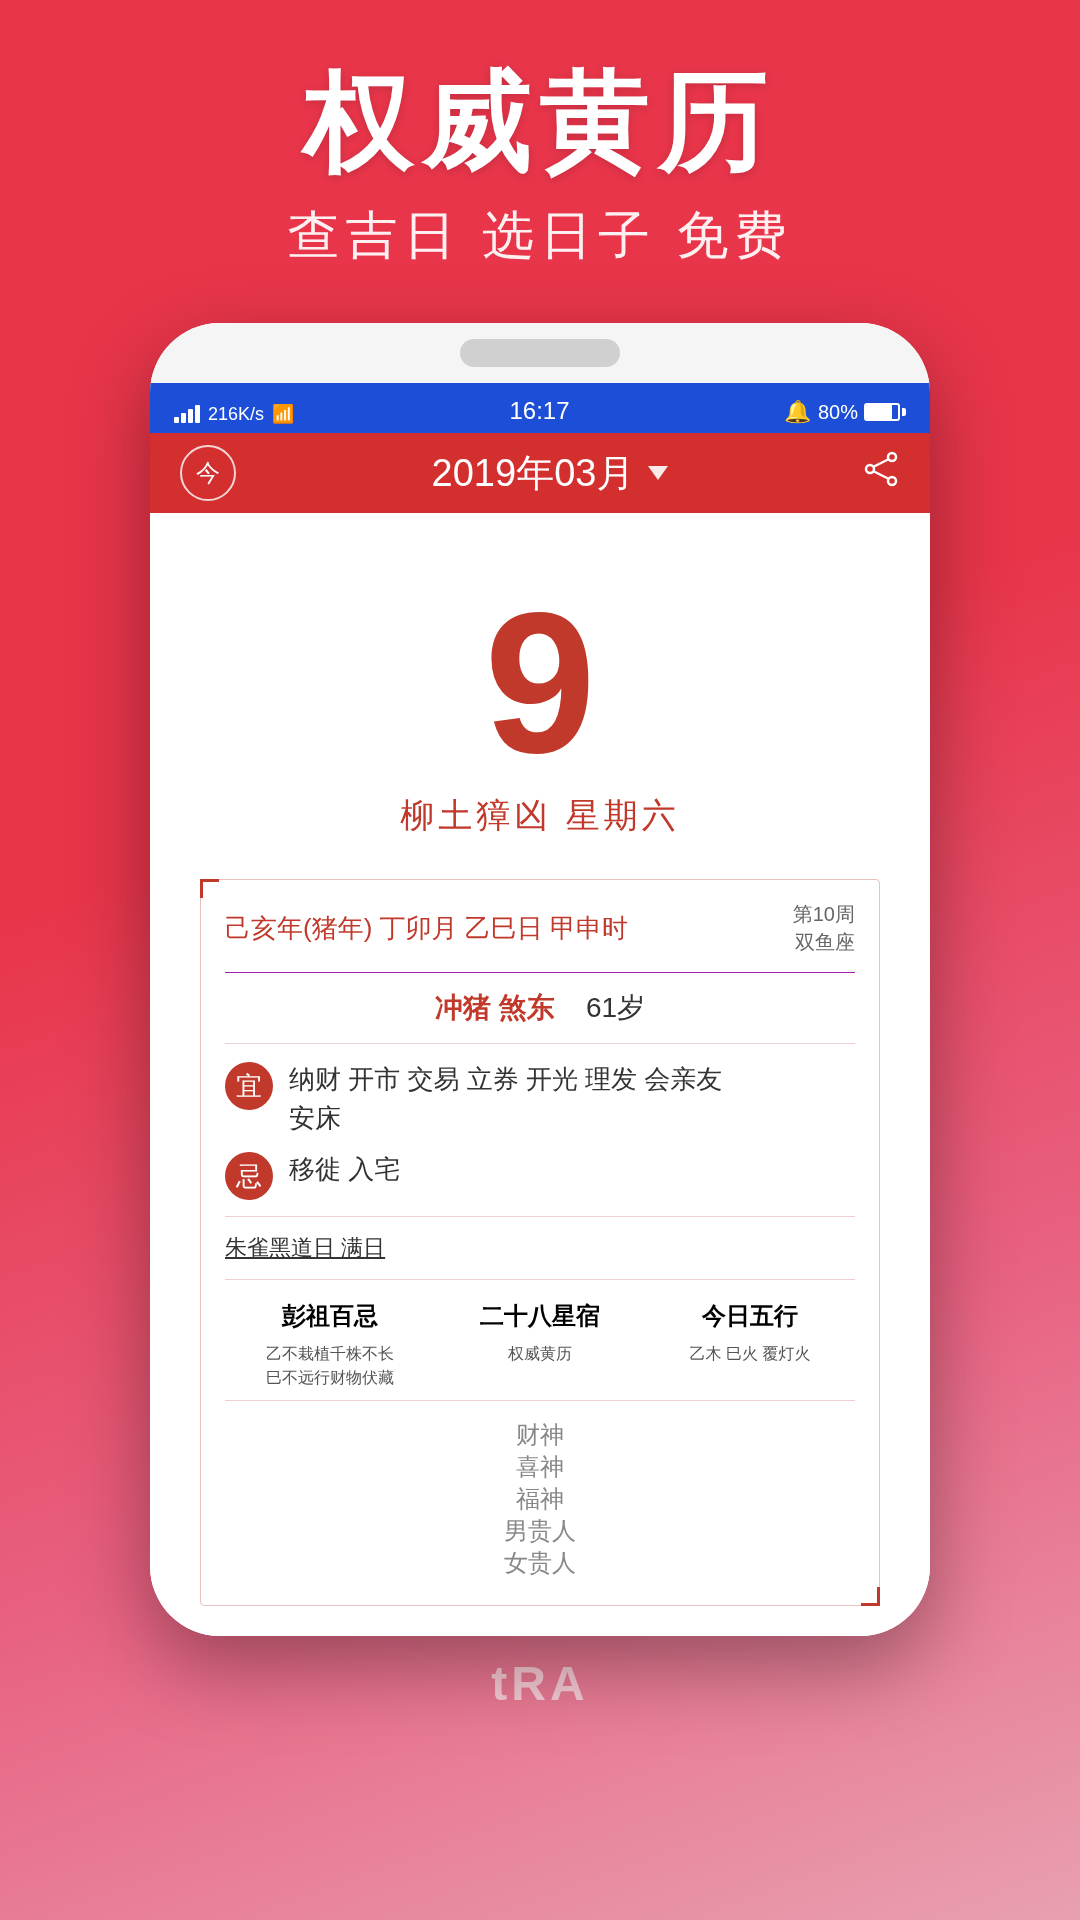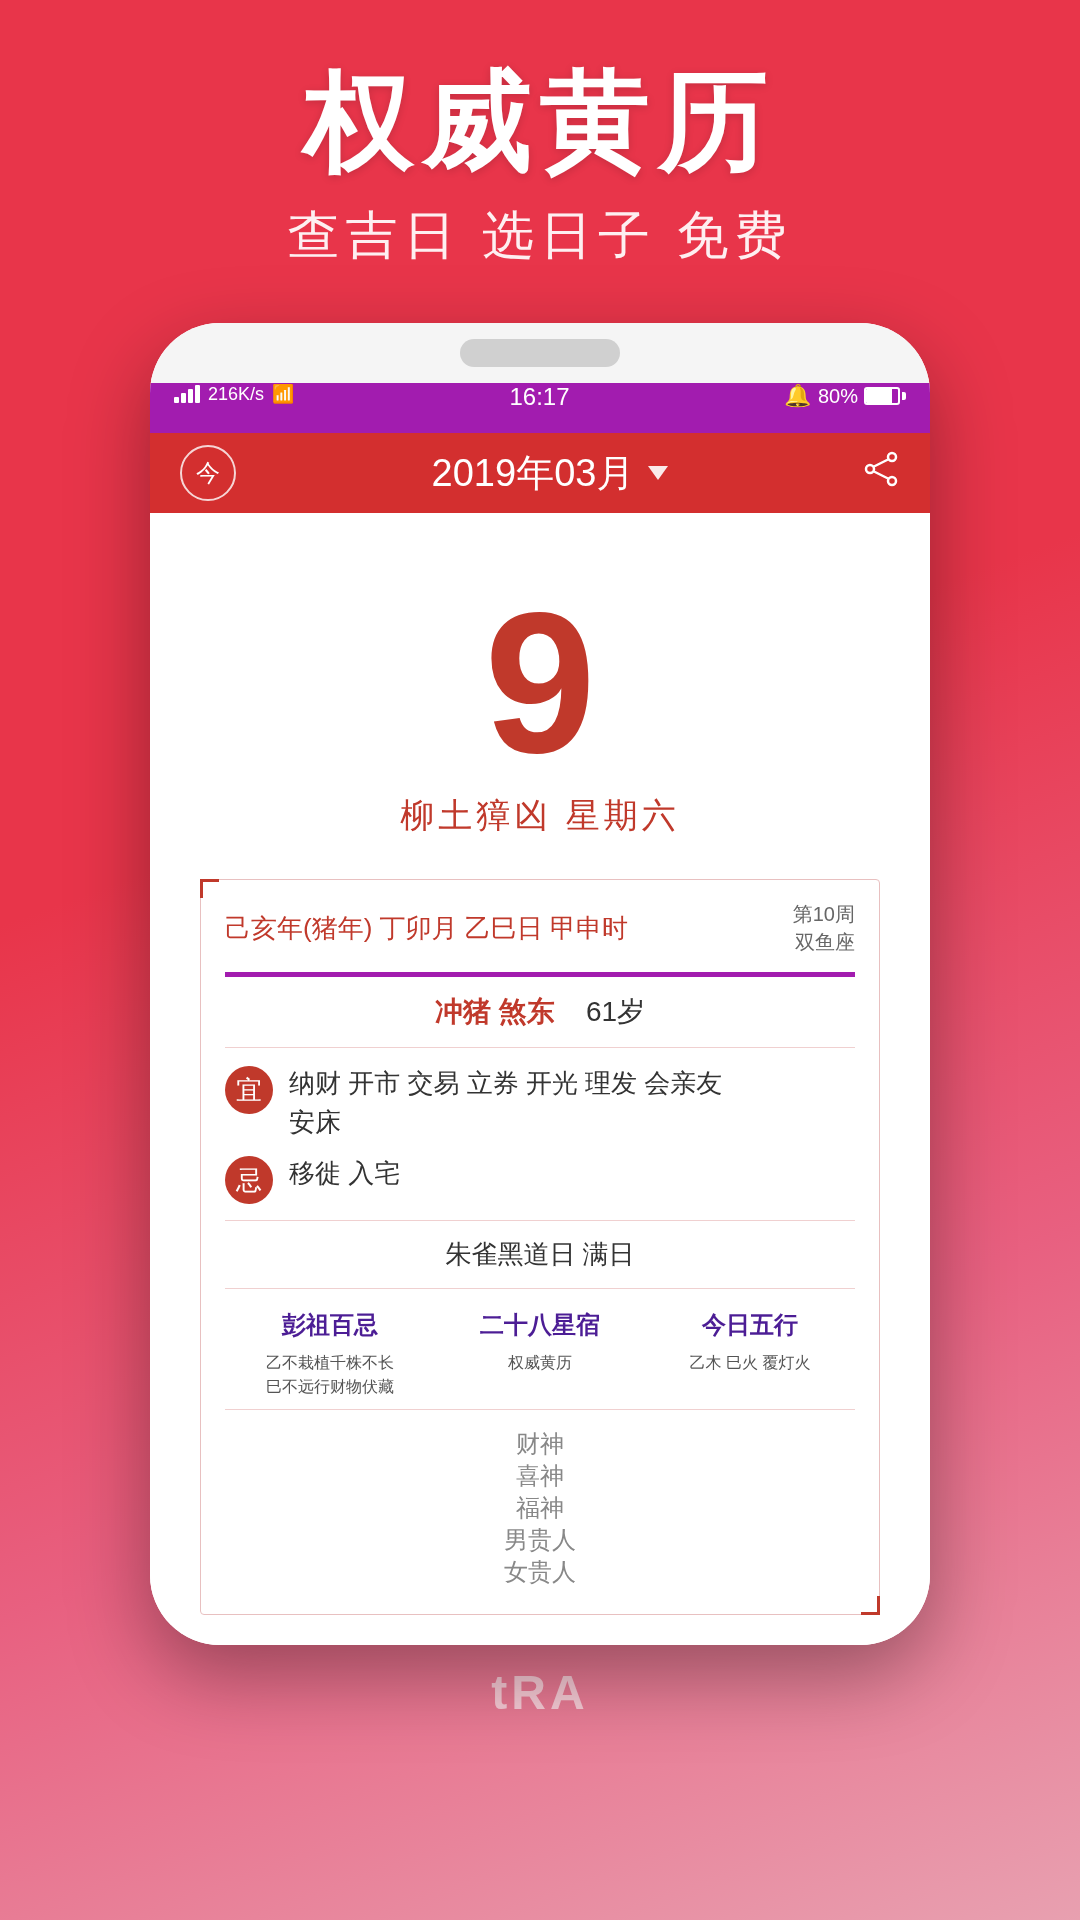--- a/index.html
+++ b/index.html
@@ -64,26 +64,26 @@
 
     .phone-speaker {
       width: 160px;
       height: 28px;
       background: #d0d0d0;
       border-radius: 14px;
     }
 
     
     .status-bar {
-      background: #a21caf;
+      background: #1d4ed8;
       height: 50px;
       display: flex;
-      align-items: flex-start;
+      align-items: flex-end;
       justify-content: space-between;
-      padding: 0 24px;
+      padding: 8px 24px;
       color: white;
       font-size: 22px;
     }
 
     .status-left {
       display: flex;
       align-items: center;
       gap: 8px;
     }
 
@@ -207,21 +207,21 @@
       bottom: -1px;
       right: -1px;
       border-width: 0 3px 3px 0;
     }
 
     .ganzhi-row {
       display: flex;
       align-items: center;
       justify-content: space-between;
       padding-bottom: 16px;
-      border-bottom: 5px solid #a21caf;
+      border-bottom: 1px solid #a21caf;
     }
 
     .ganzhi-text {
       font-size: 26px;
       color: #c0392b;
       font-weight: 500;
     }
 
     .week-zodiac {
       font-size: 20px;
@@ -277,44 +277,44 @@
 
     .yi-text, .ji-text {
       font-size: 26px;
       color: #333;
       line-height: 1.5;
       flex: 1;
     }
 
     
     .black-day-row {
-      text-align: center;
       padding: 16px 0;
       border-bottom: 1px solid #f0d0d0;
-      font-size: 26px;
+      font-size: 22px;
       color: #333;
+      text-decoration: underline;
     }
 
     
     .three-cols {
       display: flex;
       justify-content: space-around;
       padding: 20px 0 10px 0;
       border-bottom: 1px solid #f0d0d0;
     }
 
     .col-section {
       text-align: center;
       flex: 1;
     }
 
     .col-title {
       font-size: 24px;
       font-weight: 700;
-      color: #4c1d95;
+      color: #000000;
       margin-bottom: 10px;
     }
 
     .col-content {
       font-size: 16px;
       color: #555;
       line-height: 1.5;
     }
 
     

